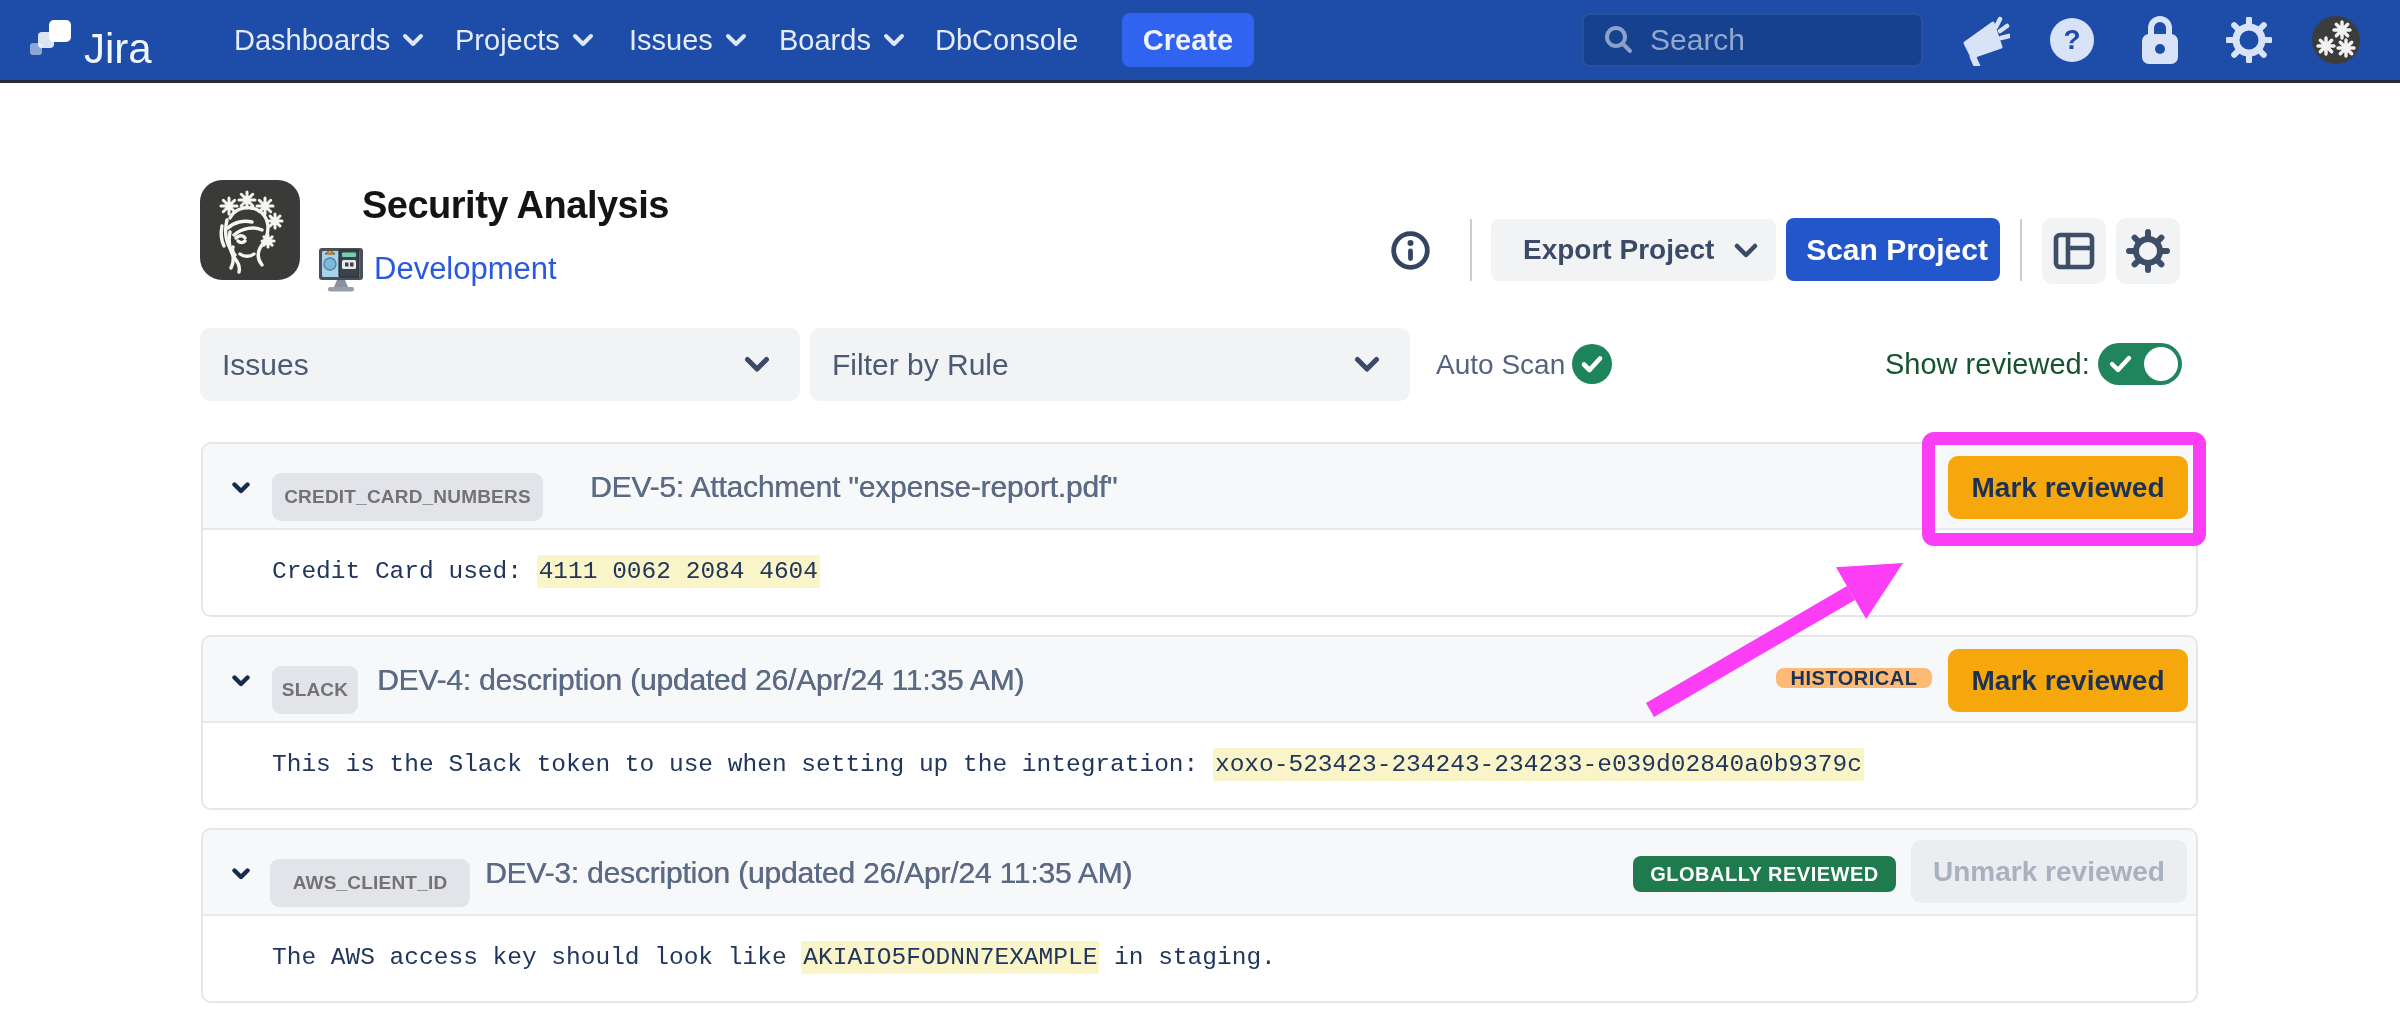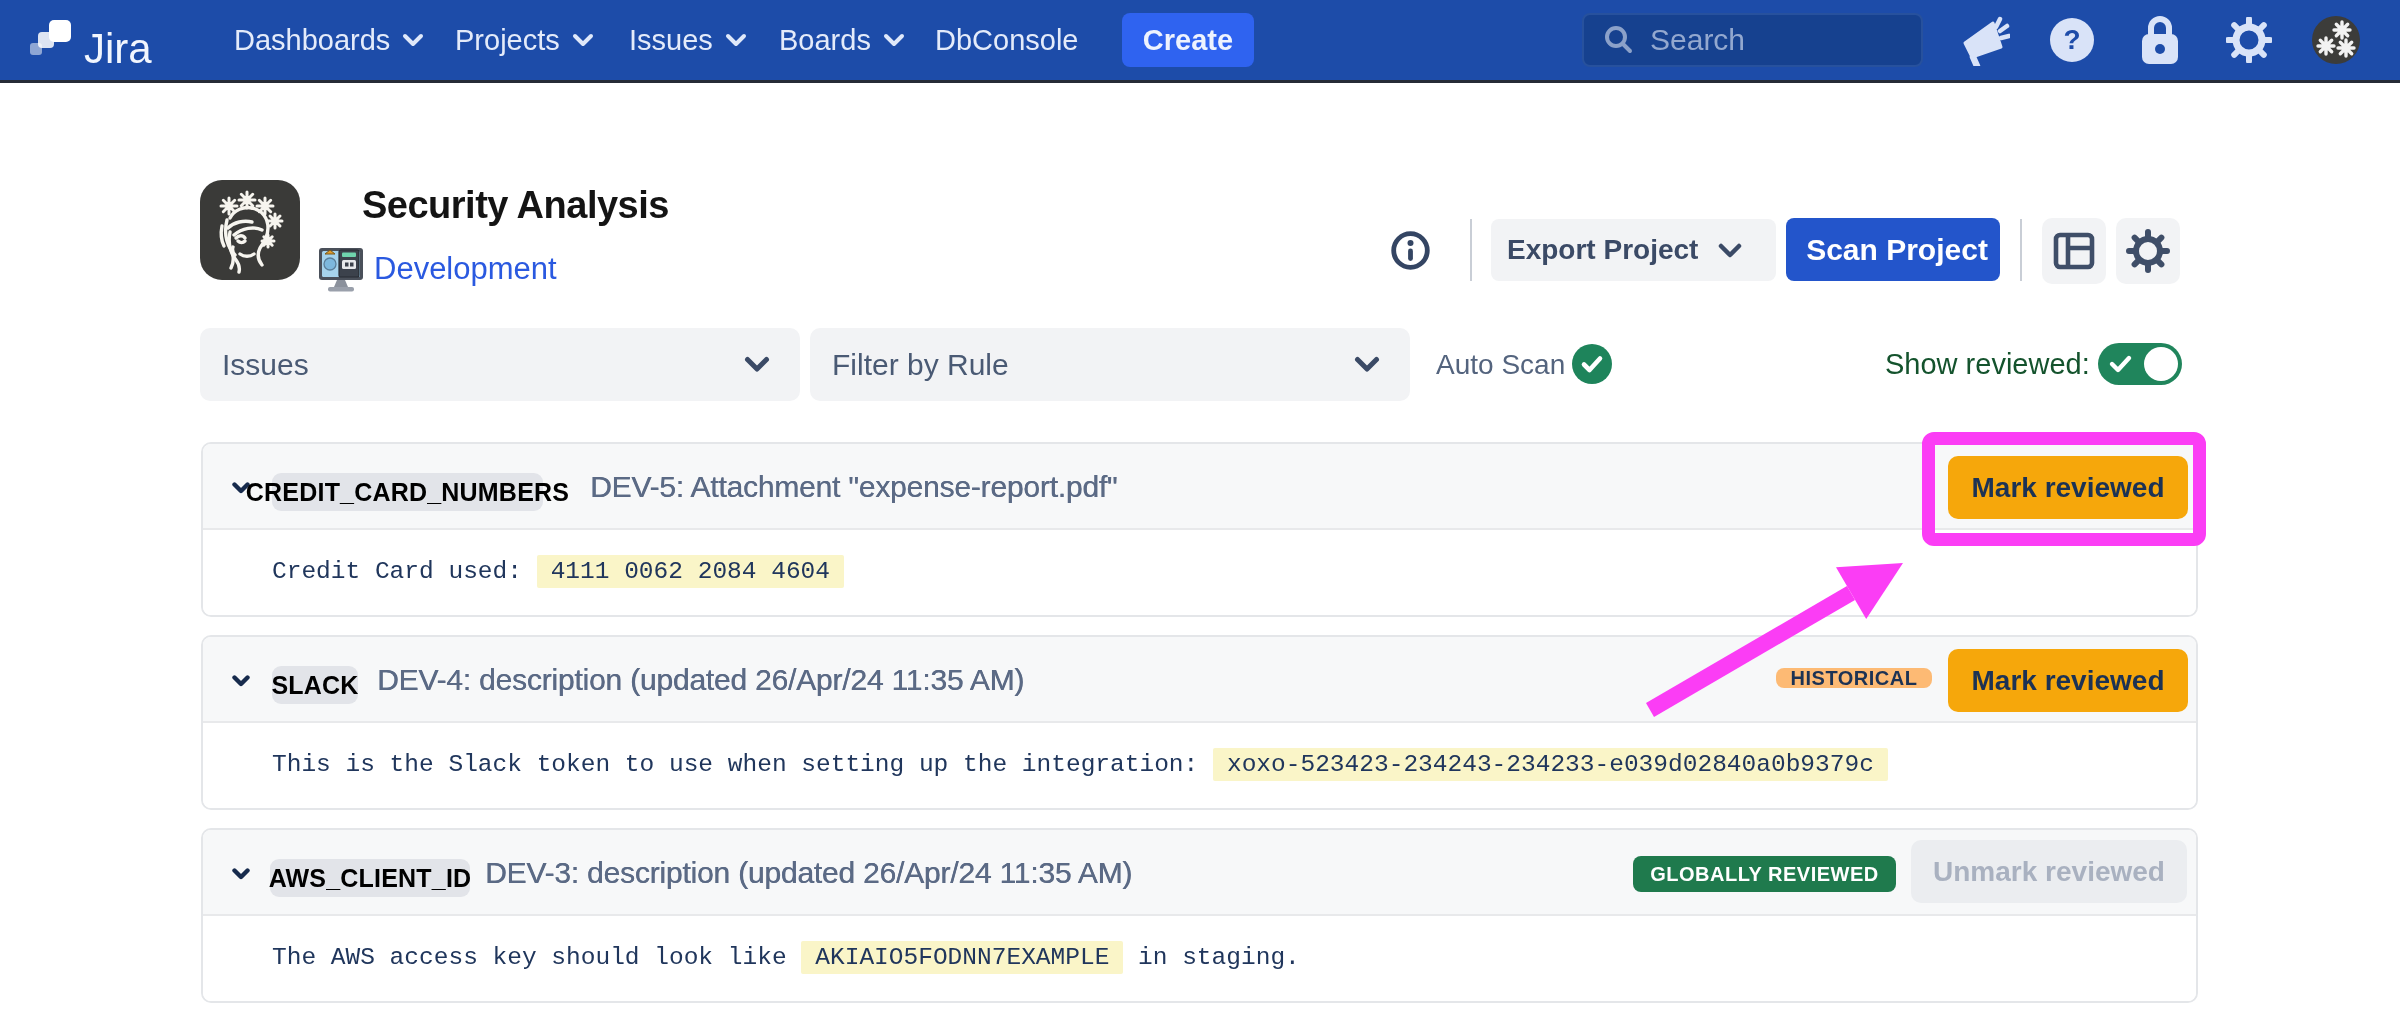--- a/index.html
+++ b/index.html
@@ -24,25 +24,25 @@
 .iconbtn { width:64px; height:66px; top:218px; display:flex; align-items:center; justify-content:center; border-radius:10px; }
 
 .select { position:absolute; top:328px; height:73px; background:#f2f3f5; border-radius:10px; display:flex; align-items:center; color:#4a5a74; font-size:30px; }
 .selchev { position:absolute; right:30px; top:28px; }
 .autoscan { position:absolute; left:1436px; top:328px; height:73px; display:flex; align-items:center; color:#54647e; font-size:28px; }
 .showrev { position:absolute; left:1885px; top:328px; height:73px; display:flex; align-items:center; color:#14532d; font-size:29px; }
 
 .card { position:absolute; left:201px; width:1997px; height:175px; border:2px solid #e4e6e9; border-radius:10px; background:#fff; }
 .chead { position:absolute; left:0; top:0; right:0; height:86px; background:#f7f8f9; border-bottom:2px solid #e8e9eb; border-radius:8px 8px 0 0; display:flex; align-items:center; }
 .cchev { position:absolute; left:29px; top:38px; }
-.pill { position:absolute; top:29px; height:38px; background:#e2e4e9; border-radius:9px; color:#000000; font-size:25px; font-weight:bold; display:flex; align-items:center; justify-content:center; letter-spacing:0.2px; }
+.pill { position:absolute; top:29px; height:48px; background:#e2e4e9; border-radius:9px; color:#737373; font-size:19px; font-weight:bold; display:flex; align-items:center; justify-content:center; letter-spacing:0.2px; }
 .ctitle { position:absolute; top:0; height:86px; display:flex; align-items:center; font-size:30px; color:#5b6a85; text-shadow:0.4px 0 0 #5b6a85; letter-spacing:-0.2px; }
 .cbody { position:absolute; left:0; top:88px; right:0; bottom:0; background:#fff; border-radius:0 0 8px 8px; }
 .mono { position:absolute; font-family:"Liberation Mono", monospace; font-size:24.5px; color:#20365c; white-space:pre; }
-.mono mark { background:#faf5c8; color:#20365c; padding:3px 14px; border-radius:2px; }
+.mono mark { background:#faf5c8; color:#20365c; padding:3px 2px; border-radius:2px; }
 .obtn { position:absolute; width:240px; height:63px; background:#f6a70b; border-radius:10px; color:#1c3254; font-size:28px; font-weight:bold; display:flex; align-items:center; justify-content:center; }
 .badge { position:absolute; height:38px; border-radius:8px; font-size:20px; font-weight:bold; display:flex; align-items:center; justify-content:center; letter-spacing:0.5px; }
 .graybtn { position:absolute; width:276px; height:63px; background:#ebedf0; border-radius:10px; color:#a9b1c0; font-size:28px; font-weight:bold; display:flex; align-items:center; justify-content:center; }
 .pinkbox { position:absolute; left:1922px; top:432px; width:284px; height:114px; border:13px solid #fb3df5; border-radius:12px; }
 </style>
 </head>
 <body>
 
 <div class="nav"></div>
 <div class="navline"></div>
@@ -147,21 +147,21 @@
   <rect x="11" y="41" width="26" height="4.5" rx="2" fill="#9aa0ab"></rect>
 </svg>
 <div class="devlink">Development</div>
 <svg class="abs" style="left:1391px;top:231px" width="39" height="39" viewBox="0 0 39 39">
   <circle cx="19.5" cy="19.5" r="16.8" stroke="#344563" stroke-width="4.8" fill="none"></circle>
   <circle cx="19.5" cy="12" r="3" fill="#344563"></circle>
   <rect x="17.1" y="17.5" width="4.8" height="12.5" rx="2.4" fill="#344563"></rect>
 </svg>
 <div class="divider" style="left:1470px;top:219px;height:62px"></div>
 <div class="toolbtn exportbtn">
-    <span style="margin-left:16px">Export Project</span>
+    <span style="margin-left:32px">Export Project</span>
 <svg style="margin-left:20px" width="24" height="15" viewBox="0 0 24 15">
       <path d="M3 3 L12 12 L21 3" stroke="#3b4a66" stroke-width="4.5" fill="none" stroke-linecap="round" stroke-linejoin="round"></path>
     </svg>
 </div>
 <div class="scanbtn">Scan Project</div>
 <div class="divider" style="left:2020px;top:219px;height:62px"></div>
 <div class="toolbtn iconbtn" style="left:2042px">
 <svg width="42" height="38" viewBox="0 0 42 38">
       <rect x="3" y="3" width="36" height="32" rx="4" stroke="#3f4e68" stroke-width="4.6" fill="none"></rect>
       <path d="M15 3 V35 M15 16 H39" stroke="#3f4e68" stroke-width="4.6"></path>

